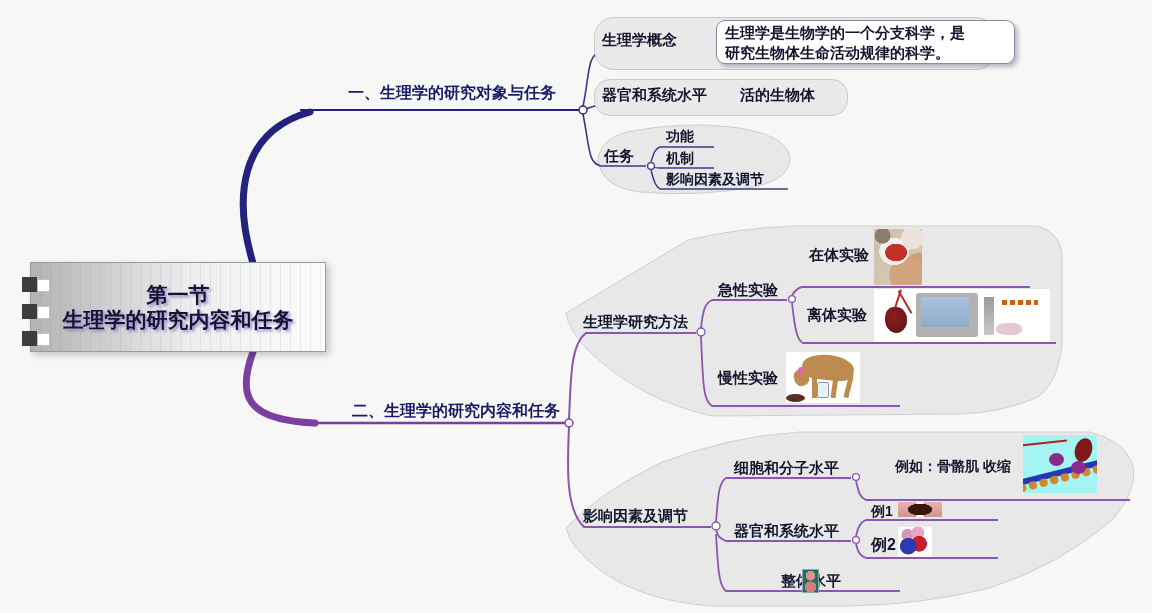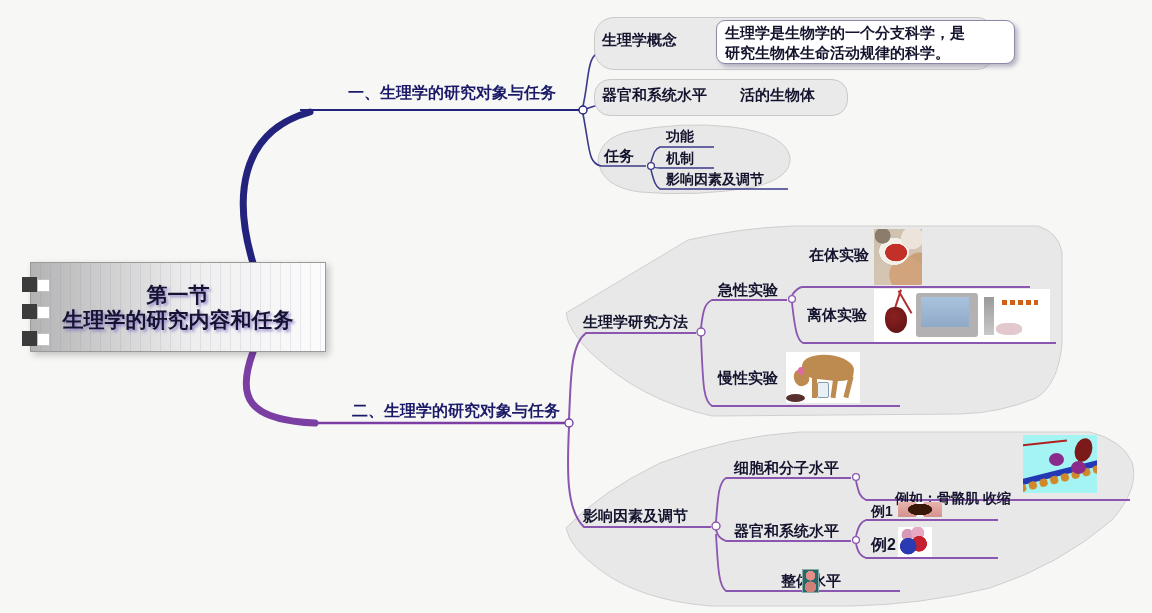--- a/index.html
+++ b/index.html
@@ -135,21 +135,21 @@
 
   <div class="central">
     <div class="notch" style="top:14px;"></div>
     <div class="notch" style="top:41px;"></div>
     <div class="notch" style="top:68px;"></div>
     <div class="t">第一节</div>
     <div class="t">生理学的研究内容和任务</div>
   </div>
 
   <div class="lbl branch-lbl" style="left:348px;top:84px;">一、生理学的研究对象与任务</div>
-  <div class="lbl branch-lbl" style="left:352px;top:402px;">二、生理学的研究对象与任务</div>
+  <div class="lbl branch-lbl" style="left:352px;top:402px;">二、生理学的研究内容和任务</div>
 
   <div class="lbl" style="left:602px;top:31px;">生理学概念</div>
   <div class="lbl" style="left:602px;top:86px;">器官和系统水平</div>
   <div class="lbl" style="left:740px;top:86px;">活的生物体</div>
   <div class="lbl" style="left:604px;top:147px;">任务</div>
   <div class="lbl" style="left:666px;top:128px;font-size:14px;text-align:center;">功能</div>
   <div class="lbl" style="left:666px;top:150px;font-size:14px;">机制</div>
   <div class="lbl" style="left:666px;top:171px;font-size:14px;">影响因素及调节</div>
 
   <div class="lbl" style="left:583px;top:313px;">生理学研究方法</div>
@@ -173,21 +173,21 @@
     <div class="leg3"></div>
     <div class="body"></div>
     <div class="head"></div>
     <div class="ear"></div>
     <div class="jar"></div>
     <div class="dish"></div>
   </div>
 
   <div class="lbl" style="left:583px;top:507px;">影响因素及调节</div>
   <div class="lbl" style="left:734px;top:459px;">细胞和分子水平</div>
-  <div class="lbl" style="left:895px;top:458px;font-size:14px;margin-top:32px;">例如：骨骼肌 收缩</div>
+  <div class="lbl" style="left:895px;top:458px;font-size:14px;">例如：骨骼肌 收缩</div>
   <div class="lbl" style="left:734px;top:522px;">器官和系统水平</div>
   <div class="lbl" style="left:871px;top:503px;font-size:14px;">例1</div>
   <div class="lbl" style="left:871px;top:536px;font-size:16px;">例2</div>
   <div class="lbl" style="left:734px;top:572px;margin-left:47px;">整体水平</div>
   <div class="pic pic-muscle">
     <div class="line"></div>
     <div class="rod"></div>
     <div class="beads"></div>
     <div class="blob1"></div>
     <div class="blob2"></div>

